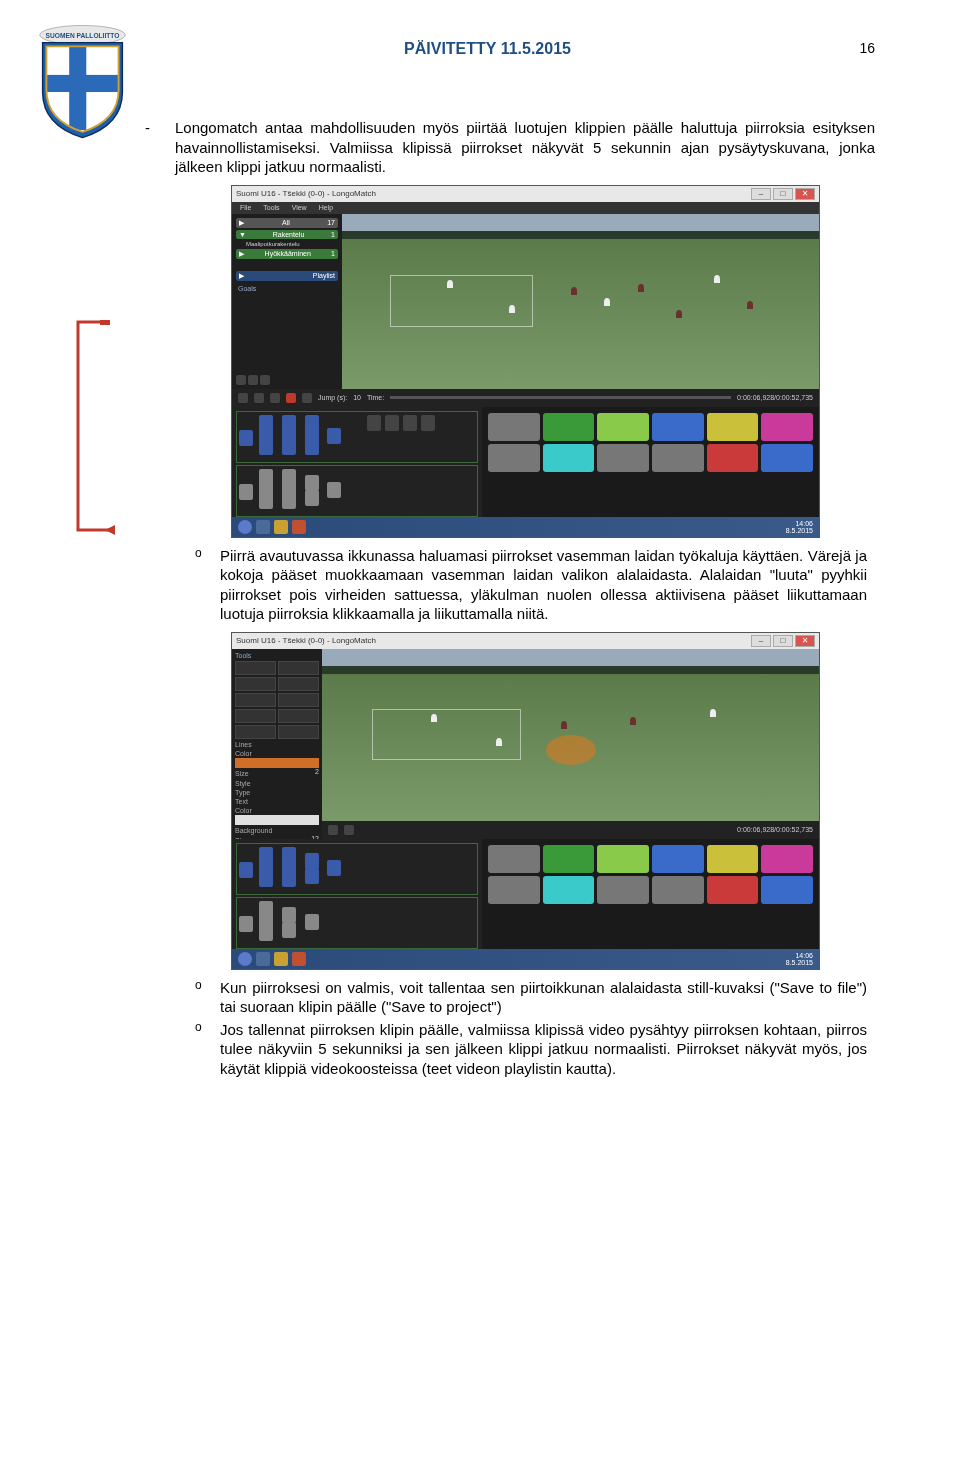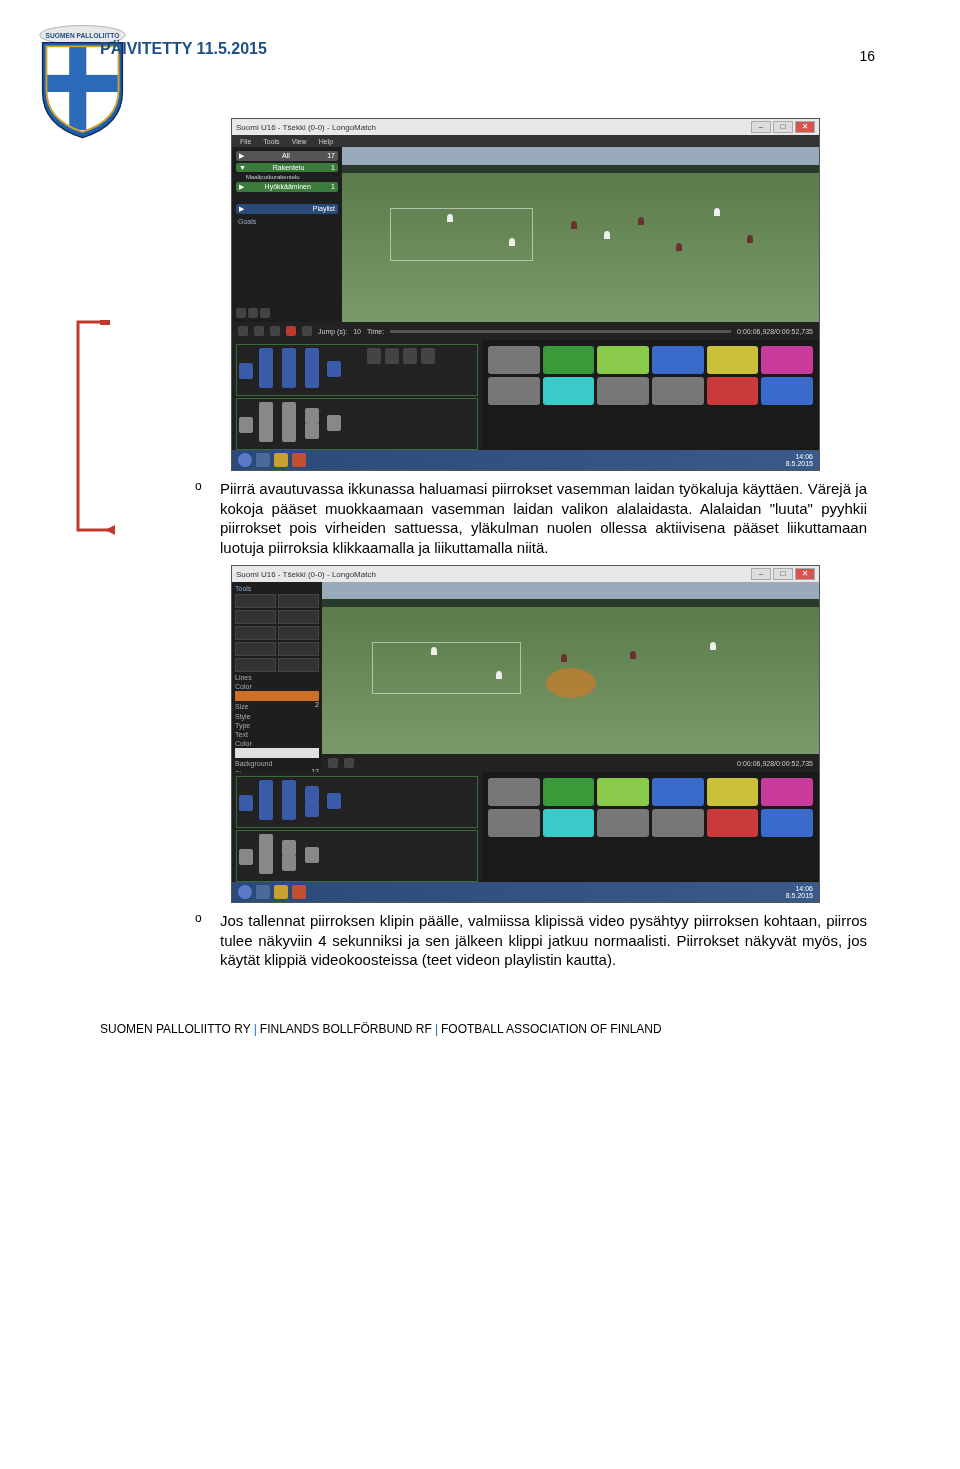--- a/index.html
+++ b/index.html
@@ -9,34 +9,34 @@
     width: 960px;
     margin: 0 auto;
     color: #000;
     position: relative;
   }
   .page {
     padding: 40px 85px 40px 100px;
     position: relative;
   }
   .header {
-    text-align: left;
+    text-align: center;
     margin-bottom: 60px;
     position: relative;
   }
   .header-title {
     color: #1f4f82;
     font-weight: bold;
     font-size: 16px;
     display: inline-block;
   }
   .page-num {
     position: absolute;
     right: 0;
-    top: 8px;
+    top: 0;
     font-size: 14px;
   }
   .logo {
     position: absolute;
     left: 35px;
     top: 25px;
     width: 95px;
     height: 115px;
   }
   .logo svg { width: 100%; height: 100%; }
@@ -183,20 +183,21 @@
   </svg>
 </div>
 
 <div class="page">
   <div class="header">
     <span class="header-title">PÄIVITETTY 11.5.2015</span>
     <span class="page-num">16</span>
   </div>
 
 
+  <p class="bullet-main">Longomatch antaa mahdollisuuden myös piirtää luotujen klippien päälle haluttuja piirroksia esityksen havainnollistamiseksi. Valmiissa klipissä piirrokset näkyvät 5 sekunnin ajan pysäytyskuvana, jonka jälkeen klippi jatkuu normaalisti.</p>
 
   <svg class="arrow-marker" viewBox="0 0 50 220">
     <path d="M 35 2 L 8 2 L 8 210 L 42 210" fill="none" stroke="#c0392b" stroke-width="3"></path>
     <path d="M 35 210 L 45 205 L 45 215 Z" fill="#c0392b"></path>
     <rect x="30" y="0" width="10" height="5" fill="#c0392b"></rect>
   </svg>
 
   <div class="screenshot-block">
     <div class="app-window">
       <div class="app-titlebar">
@@ -439,20 +440,18 @@
           <div class="tb-icon" style="border-radius:2px;background:#c05030;"></div>
         </div>
         <div class="tb-time">
           <div>14:06</div>
             <div>8.5.2015</div>
         </div>
       </div>
     </div>
   </div>
 
-  <p class="bullet-sub">Jos tallennat piirroksen klipin päälle, valmiissa klipissä video pysähtyy piirroksen kohtaan, piirros tulee näkyviin 4 sekunniksi ja sen jälkeen klippi jatkuu normaalisti. Piirrokset näkyvät myös, jos käytät klippiä videokoosteissa (teet videon playlistin kautta).</p>
+  <p class="bullet-sub">Kun piirroksesi on valmis, voit tallentaa sen piirtoikkunan alalaidasta still-kuvaksi ("Save to file") tai suoraan klipin päälle ("Save to project")</p>
+  <p class="bullet-sub">Jos tallennat piirroksen klipin päälle, valmiissa klipissä video pysähtyy piirroksen kohtaan, piirros tulee näkyviin 5 sekunniksi ja sen jälkeen klippi jatkuu normaalisti. Piirrokset näkyvät myös, jos käytät klippiä videokoosteissa (teet videon playlistin kautta).</p>
 
   <div class="footer">
-    <div class="footer-line1">
-      <span>SUOMEN PALLOLIITTO RY</span><span class="sep-blue">|</span><span>FINLANDS BOLLFÖRBUND RF</span><span class="sep-blue">|</span><span>FOOTBALL ASSOCIATION OF FINLAND</span>
-    </div>
   </div>
 </div>
 
 </body></html>

